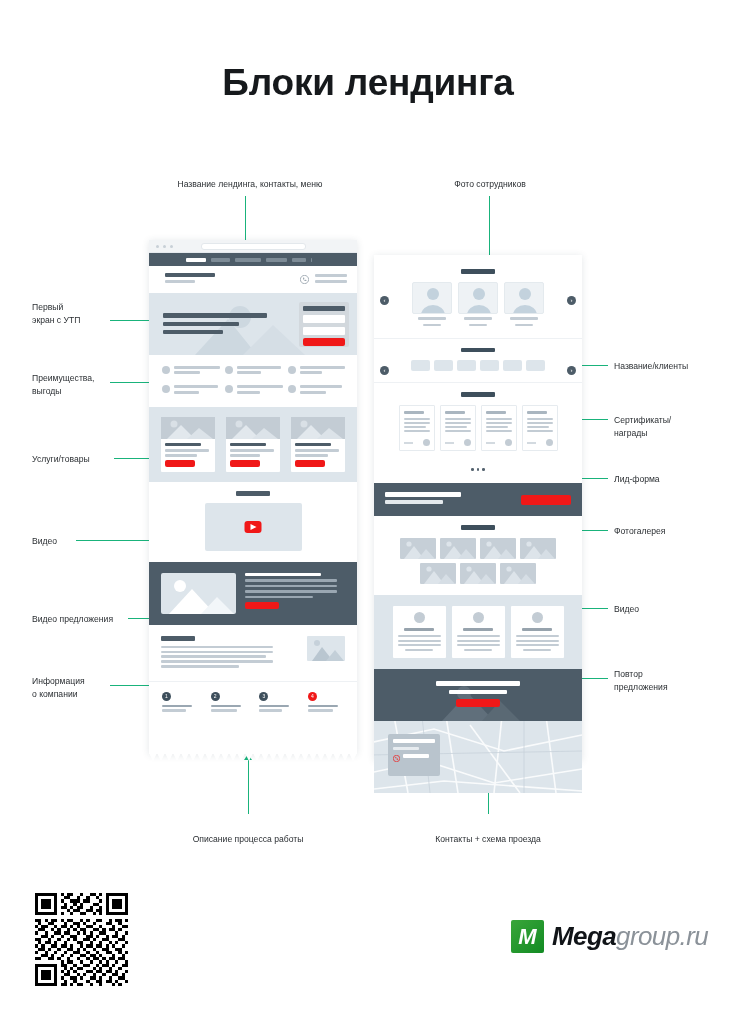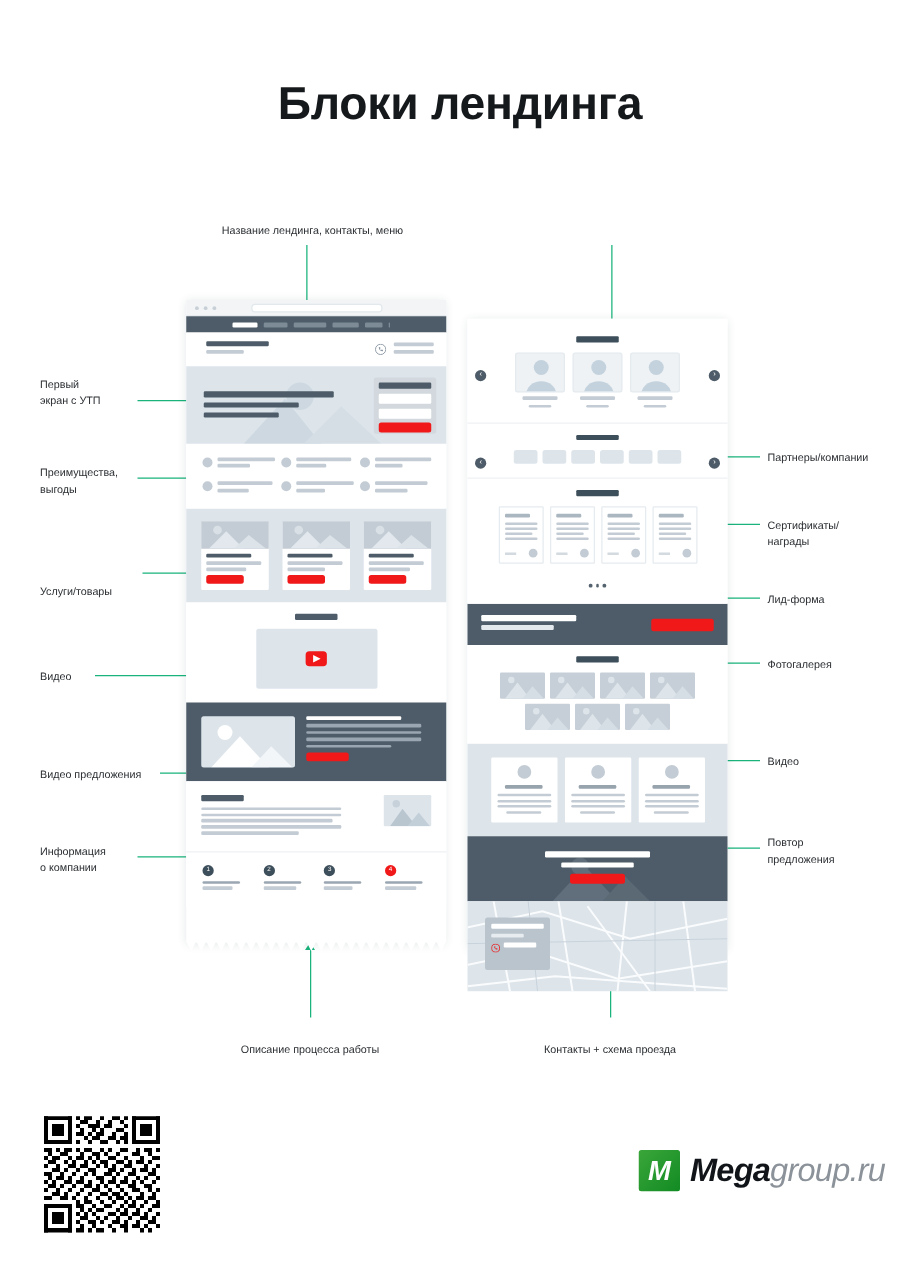--- a/index.html
+++ b/index.html
@@ -191,51 +191,52 @@
 <body>
 
 <div class="page">
 
   <div class="title">Блоки лендинга</div>
 
   <div class="lbl c" style="left:90px; top:178px; width:320px;">Название лендинга, контакты, меню</div>
   <div class="conn v" style="left:245px; top:196px; height:50px;"></div>
   <div class="arrow down" style="left:240.5px; top:246px;"></div>
 
+  <div class="lbl c" style="left:370px; top:178px; width:240px;">Фото сотрудников</div>
   <div class="conn v" style="left:489px; top:196px; height:62px;"></div>
   <div class="arrow down" style="left:484.5px; top:258px;"></div>
 
   <div class="lbl" style="left:32px; top:301px; width:90px;">Первый
 экран с УТП</div>
   <div class="conn h" style="left:110px; top:320px; width:58px;"></div>
   <div class="arrow right" style="left:167px; top:316px;"></div>
 
   <div class="lbl" style="left:32px; top:372px; width:90px;">Преимущества,
 выгоды</div>
   <div class="conn h" style="left:110px; top:382px; width:58px;"></div>
   <div class="arrow right" style="left:167px; top:378px;"></div>
 
-  <div class="lbl" style="left:32px; top:467px; width:90px;">Услуги/товары</div>
+  <div class="lbl" style="left:32px; top:453px; width:90px;">Услуги/товары</div>
   <div class="conn h" style="left:114px; top:458px; width:54px;"></div>
   <div class="arrow right" style="left:167px; top:454px;"></div>
 
   <div class="lbl" style="left:32px; top:535px; width:90px;">Видео</div>
   <div class="conn h" style="left:76px; top:540px; width:92px;"></div>
   <div class="arrow right" style="left:167px; top:536px;"></div>
 
   <div class="lbl" style="left:32px; top:613px; width:100px;">Видео предложения</div>
   <div class="conn h" style="left:128px; top:618px; width:40px;"></div>
   <div class="arrow right" style="left:167px; top:614px;"></div>
 
   <div class="lbl" style="left:32px; top:675px; width:90px;">Информация
 о компании</div>
   <div class="conn h" style="left:110px; top:685px; width:58px;"></div>
   <div class="arrow right" style="left:167px; top:681px;"></div>
 
-  <div class="lbl r" style="left:614px; top:360px; width:110px;">Партнеры/компании</div>
+  <div class="lbl r" style="left:614px; top:360px; width:110px;">Название/клиенты</div>
   <div class="conn h" style="left:570px; top:365px; width:38px;"></div>
   <div class="arrow left" style="left:565px; top:361px;"></div>
 
   <div class="lbl r" style="left:614px; top:414px; width:110px;">Сертификаты/
 награды</div>
   <div class="conn h" style="left:570px; top:419px; width:38px;"></div>
   <div class="arrow left" style="left:565px; top:415px;"></div>
 
   <div class="lbl r" style="left:614px; top:473px; width:110px;">Лид-форма</div>
   <div class="conn h" style="left:570px; top:478px; width:38px;"></div>

